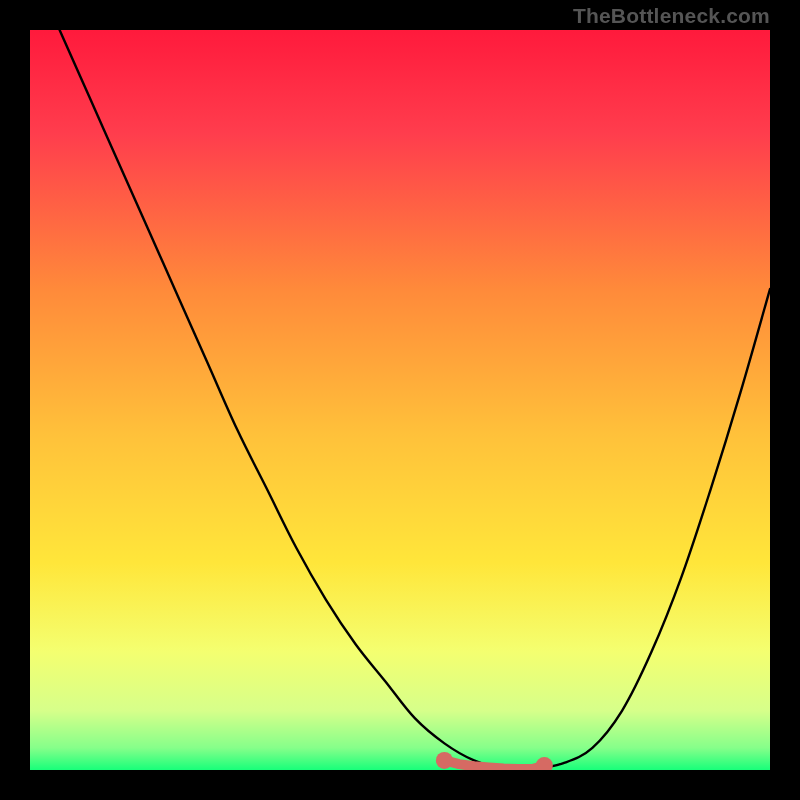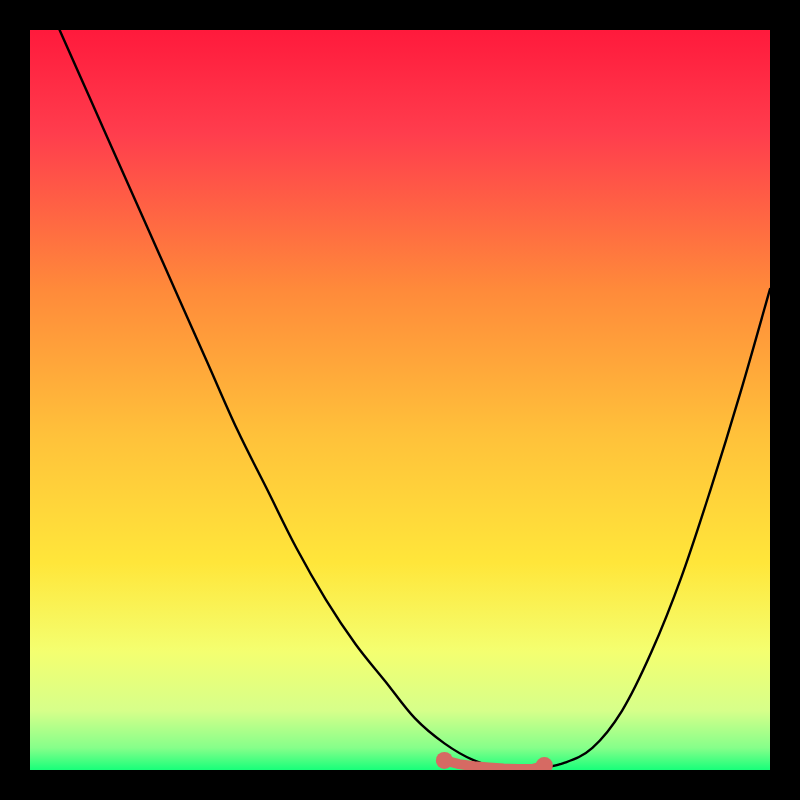--- a/index.html
+++ b/index.html
@@ -46,13 +46,14 @@
   <div class="plot" style="left: 30px; top: 30px; width: 740px; height: 740px;">
     <div class="gradient" style="background: linear-gradient(rgb(255, 26, 60) 0%, rgb(255, 61, 77) 14%, rgb(255, 138, 58) 35%, rgb(255, 194, 58) 55%, rgb(255, 230, 58) 72%, rgb(244, 255, 112) 84%, rgb(214, 255, 138) 92%, rgb(134, 255, 138) 97%, rgb(24, 255, 122) 100%);"></div>
     <svg class="series" width="740" height="740" viewBox="0 0 740 740">
         <path d="M 29.6,0 C 34.928000000000004,11.988000000000003 48.544000000000004,42.62400000000002 59.2,66.60000000000002 C 69.856,90.57600000000002 78.14399999999999,109.22400000000005 88.8,133.20000000000005 C 99.456,157.17600000000004 107.744,175.82400000000007 118.4,199.80000000000007 C 129.056,223.77600000000007 137.344,242.424 148,266.4 C 158.656,290.376 166.944,309.02399999999994 177.6,332.99999999999994 C 188.256,356.97599999999994 196.544,376.95599999999996 207.20000000000002,399.59999999999997 C 217.85600000000002,422.24399999999997 226.144,437.488 236.8,458.8 C 247.45600000000002,480.112 255.74399999999997,498.02 266.4,518 C 277.056,537.98 285.344,552.4839999999999 296,569.8 C 306.656,587.116 314.944,599.548 325.6,614.2 C 336.25600000000003,628.8520000000001 344.544,637.88 355.2,651.2 C 365.856,664.5200000000001 374.144,677.0112 384.8,688.2 C 395.456,699.3888000000001 403.744,705.7676 414.40000000000003,713.36 C 425.05600000000004,720.9524 433.344,725.8512 444,730.38 C 454.656,734.9088 462.944,736.9882 473.6,738.52 C 484.25600000000003,740.0518 492.54400000000004,739.8224 503.20000000000005,738.89 C 513.856,737.9576 522.144,737.1362 532.8,733.34 C 543.4559999999999,729.5438 551.7439999999999,727.2572 562.4,717.8 C 573.056,708.3427999999999 581.3439999999999,698.116 592,680.8 C 602.6560000000001,663.4839999999999 610.944,645.576 621.6,621.6 C 632.2560000000001,597.624 640.544,576.904 651.2,547.6 C 661.8560000000001,518.296 670.1440000000001,492.1 680.8000000000001,458.8 C 691.456,425.5 699.744,398.56399999999996 710.4,362.59999999999997 C 721.0559999999999,326.63599999999997 734.672,277.64799999999997 740,259 " fill="none" stroke="#000000" stroke-width="2.4" stroke-linecap="round" stroke-linejoin="round"></path>
         <path d="M 414.40000000000003,730.38 L 429.2,734.08 L 444,736.3 L 458.8,737.558 L 473.6,738.52 L 488.40000000000003,738.89 L 503.20000000000005,738.89 L 514.3,735.56 " fill="none" stroke="#d66a63" stroke-width="10" stroke-linecap="round" stroke-linejoin="round"></path>
         <circle cx="414.40000000000003" cy="730.38" r="8.5" fill="#d66a63"></circle>
         <circle cx="514.3" cy="735.56" r="8.5" fill="#d66a63"></circle>
       </svg>
   </div>
 
+  <div class="watermark" style="right: 30px; top: 4px;">TheBottleneck.com</div>
 </div>
 
 </body></html>

